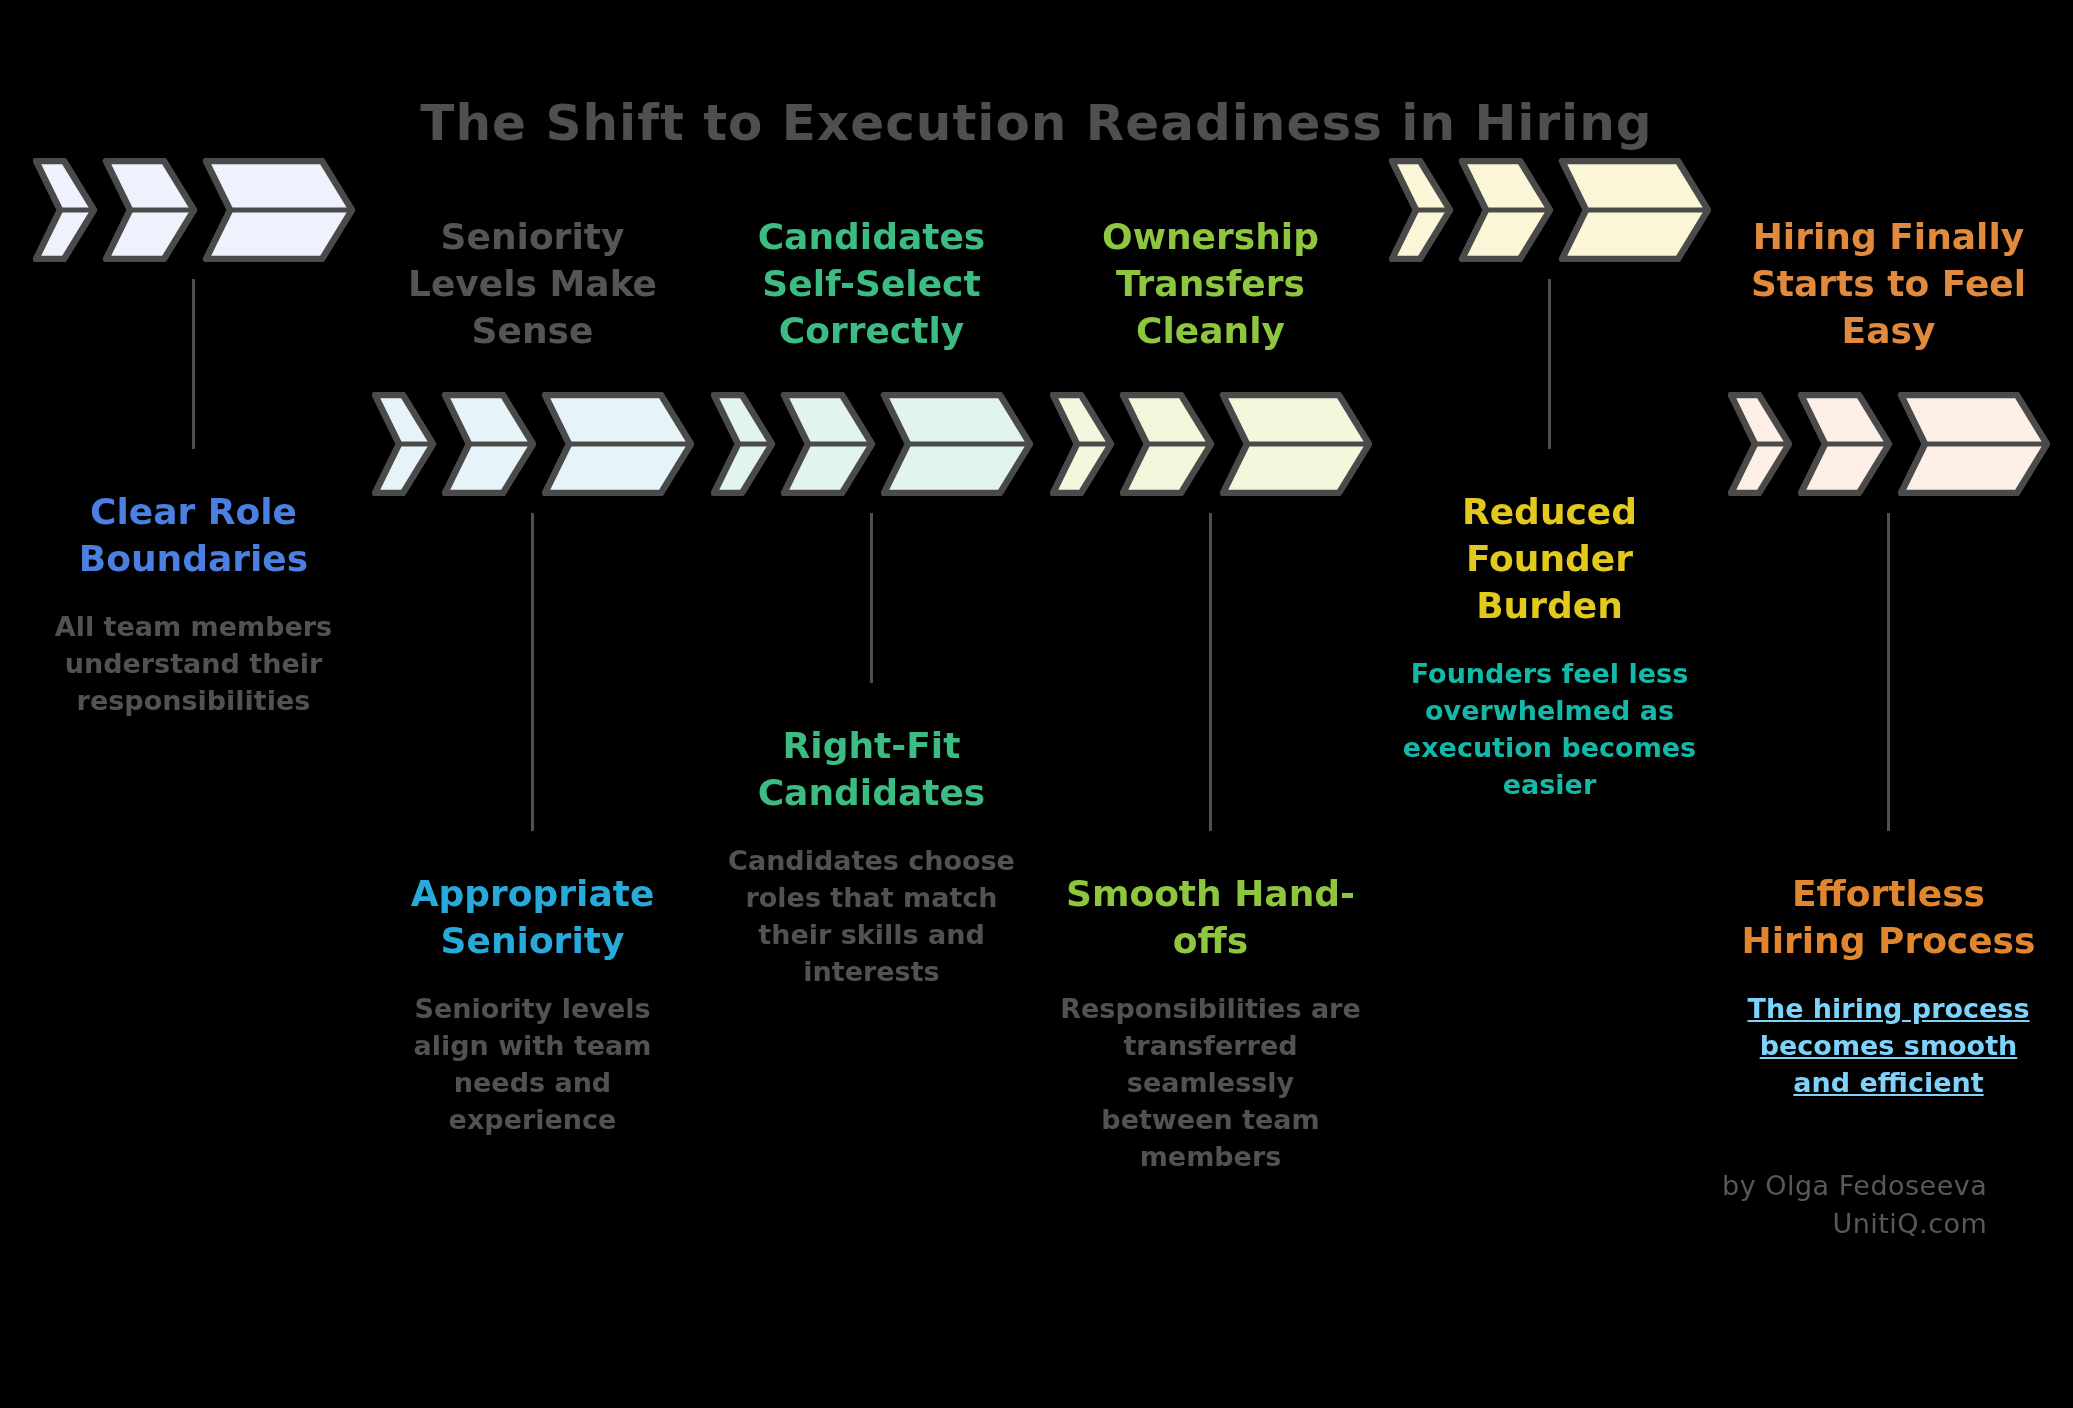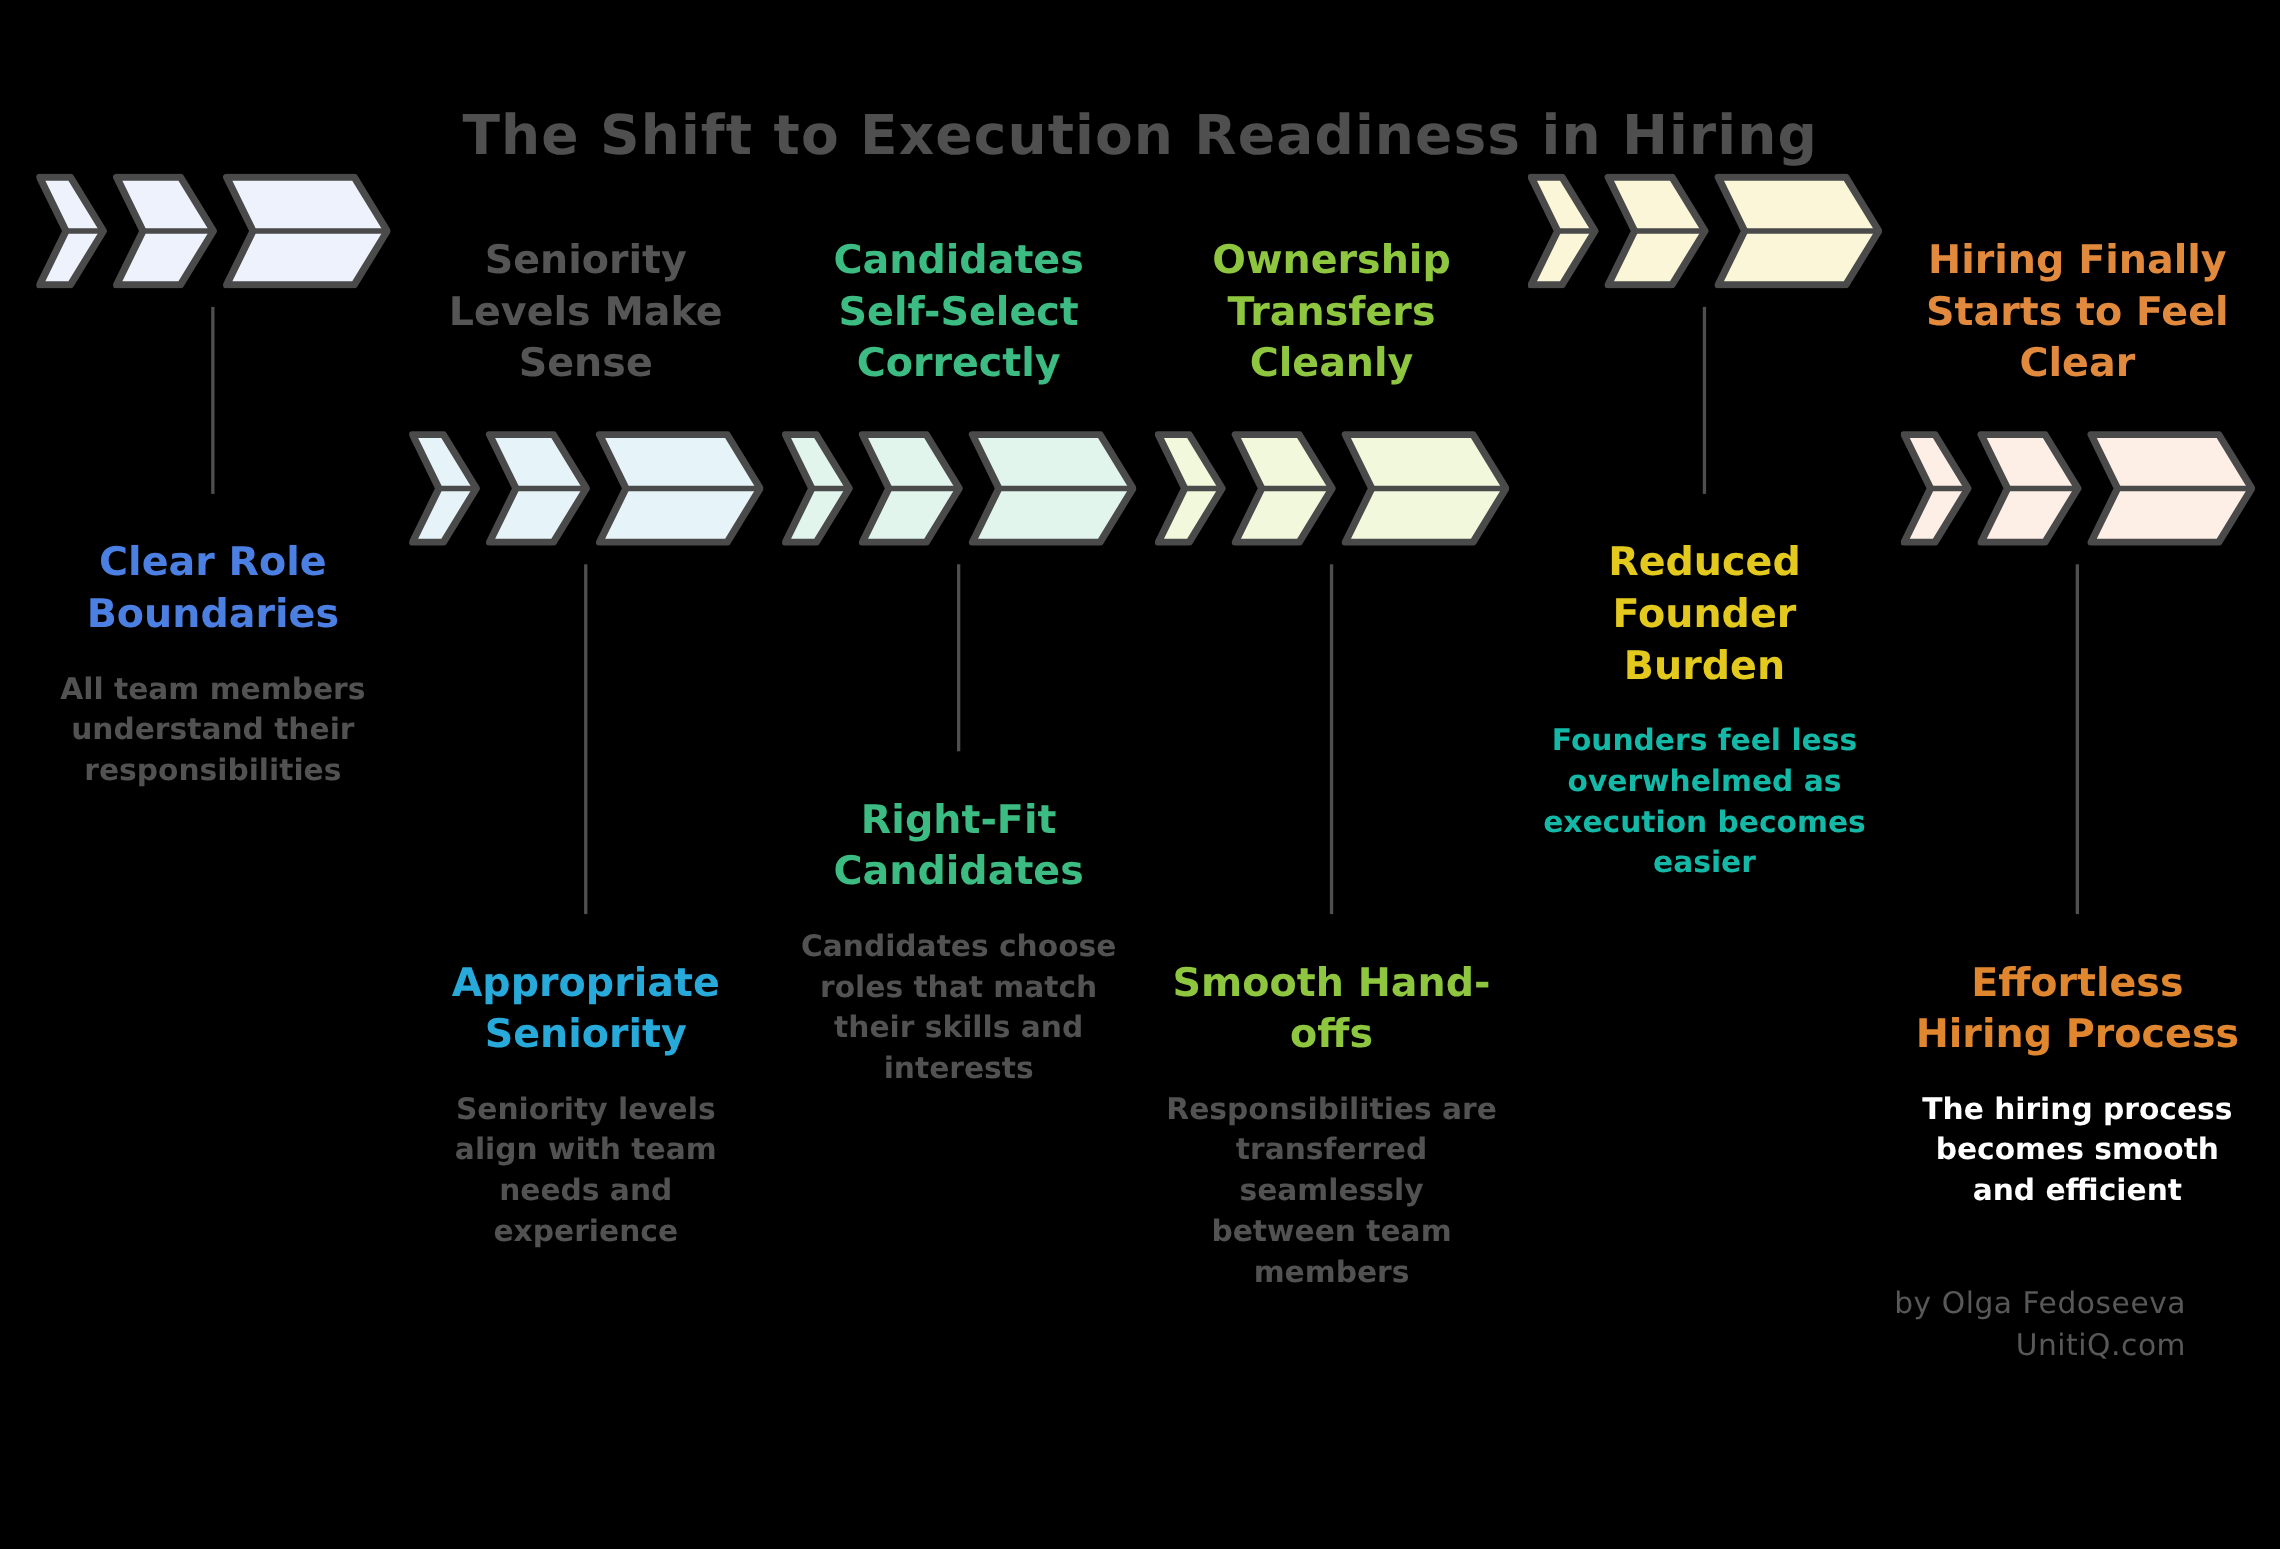--- a/index.html
+++ b/index.html
@@ -198,36 +198,36 @@
       <div class="stage-desc" style="color: #14b8a6;">Founders feel less
 overwhelmed as
 execution becomes
 easier</div>
     </div>
 
     <div class="stage">
       <div class="stage-title-box">
         <div class="stage-title" style="color: rgb(225, 138, 62);">Hiring Finally
 Starts to Feel
-Clear</div>
+Easy</div>
       </div>
       <svg class="chevrons" width="322" height="104" viewBox="0 0 322 104" stroke="#4a4a4a">
         <g fill="#fdeee6">
           <polygon class="chev" points="3,3 31,3 61,52 31,101 3,101 27,52"></polygon>
           <line class="mid" x1="27" y1="52" x2="61" y2="52"></line>
           <polygon class="chev" points="73,3 131,3 161,52 131,101 73,101 97,52"></polygon>
           <line class="mid" x1="97" y1="52" x2="161" y2="52"></line>
           <polygon class="chev" points="173,3 289,3 319,52 289,101 173,101 197,52"></polygon>
           <line class="mid" x1="197" y1="52" x2="319" y2="52"></line>
         </g>
       </svg>
       <div class="connector long" style="background-color: rgb(79, 79, 79);"></div>
       <div class="stage-label" style="color: rgb(224, 134, 47);">Effortless
 Hiring Process</div>
-      <div class="stage-desc" style="color: #ffffff;">The hiring process
+      <div class="stage-desc" style="color: #7dd3fc; text-decoration: underline;">The hiring process
 becomes smooth
 and efficient</div>
     </div>
 
   </div>
 
   <div class="attribution" style="color: rgb(88, 88, 88);">
     <div>by Olga Fedoseeva</div>
     <div>UnitiQ.com</div>
   </div>

